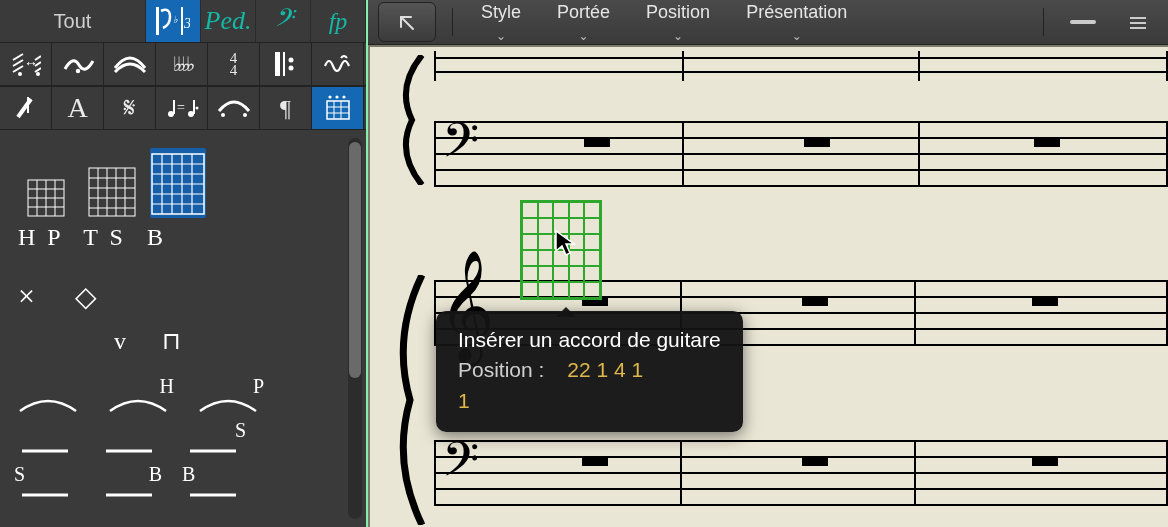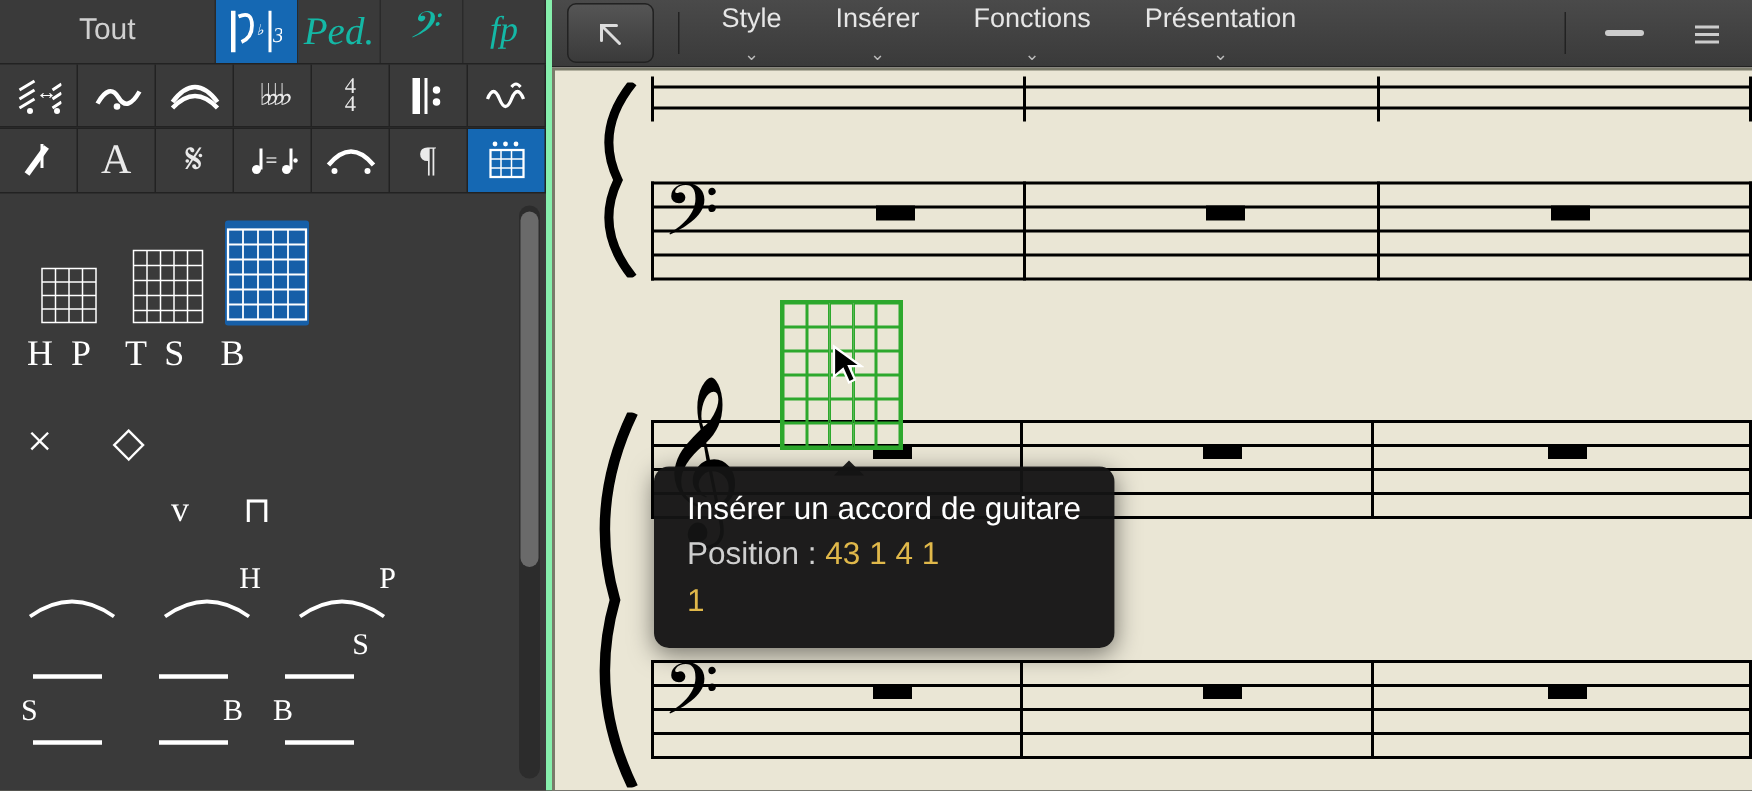--- a/index.html
+++ b/index.html
@@ -16,21 +16,21 @@
     width: 100%;
     height: 100%;
   }
   
   .left {
     width: 368px;
     flex: 0 0 368px;
     background: #3a3a3a;
     display: flex;
     flex-direction: column;
-    border-right: 4px solid #86efac;
+    border-right: 2px solid #86efac;
     box-sizing: border-box;
   }
   .tab-row {
     display: flex;
     height: 44px;
     background: #3a3a3a;
   }
   .tab-row .tab {
     flex: 0 0 55px;
     display: flex;
@@ -214,21 +214,21 @@
     box-shadow:0 4px 16px rgba(0,0,0,0.5);
     font-family:-apple-system,Helvetica,Arial,sans-serif;
   }
   .tooltip::before {
     content:'';
     position:absolute;
     top:-14px; left:120px;
     border:10px solid transparent;
     border-bottom-color:rgba(20,20,20,0.96);
   }
-  .tooltip .tt-row { display:flex; gap:0; }
+  .tooltip .tt-row { display:flex; gap:17px; }
   .tooltip .tt-label { color:#cfcfcf; white-space:pre; }
   .tooltip .tt-val { color:#e0b84a; }
 </style>
 </head>
 <body>
 
 <div class="app">
 
   <div class="left">
 
@@ -480,25 +480,25 @@
         <svg width="18" height="18">
           <path d="M3 14 L3 4 L13 4 M3 4 L15 16" stroke="#ddd" stroke-width="2" fill="none" stroke-linecap="round"></path>
         </svg>
       </div>
       <div class="sep"></div>
       <div class="btn menu">
         <span>Style</span>
         <span class="chev">⌄</span>
       </div>
       <div class="btn menu">
-        <span>Insérer</span>
+        <span>Portée</span>
         <span class="chev">⌄</span>
       </div>
       <div class="btn menu">
-        <span>Fonctions</span>
+        <span>Position</span>
         <span class="chev">⌄</span>
       </div>
       <div class="btn menu">
         <span>Présentation</span>
         <span class="chev">⌄</span>
       </div>
       <div class="spacer"></div>
       <div class="sep"></div>
       <div class="btn">
         <svg width="26" height="16">
@@ -616,21 +616,21 @@
       <div class="cursor">
         <svg width="22" height="28" viewBox="0 0 22 28">
           <path d="M2 2 L2 22 L8 17 L12 26 L16 24 L12 15 L20 15 Z" fill="#000" stroke="#fff" stroke-width="1.5"></path>
         </svg>
       </div>
 
       <div class="tooltip">
         <div style="color:#fff;">Insérer un accord de guitare</div>
         <div class="tt-row">
           <span class="tt-label"><span>Position :</span> </span>
-          <span class="tt-val">43 1 4 1</span>
+          <span class="tt-val">22 1 4 1</span>
         </div>
         <div class="tt-row">
           <span class="tt-val">1</span>
         </div>
       </div>
 
     </div>
   </div>
 </div>
 

